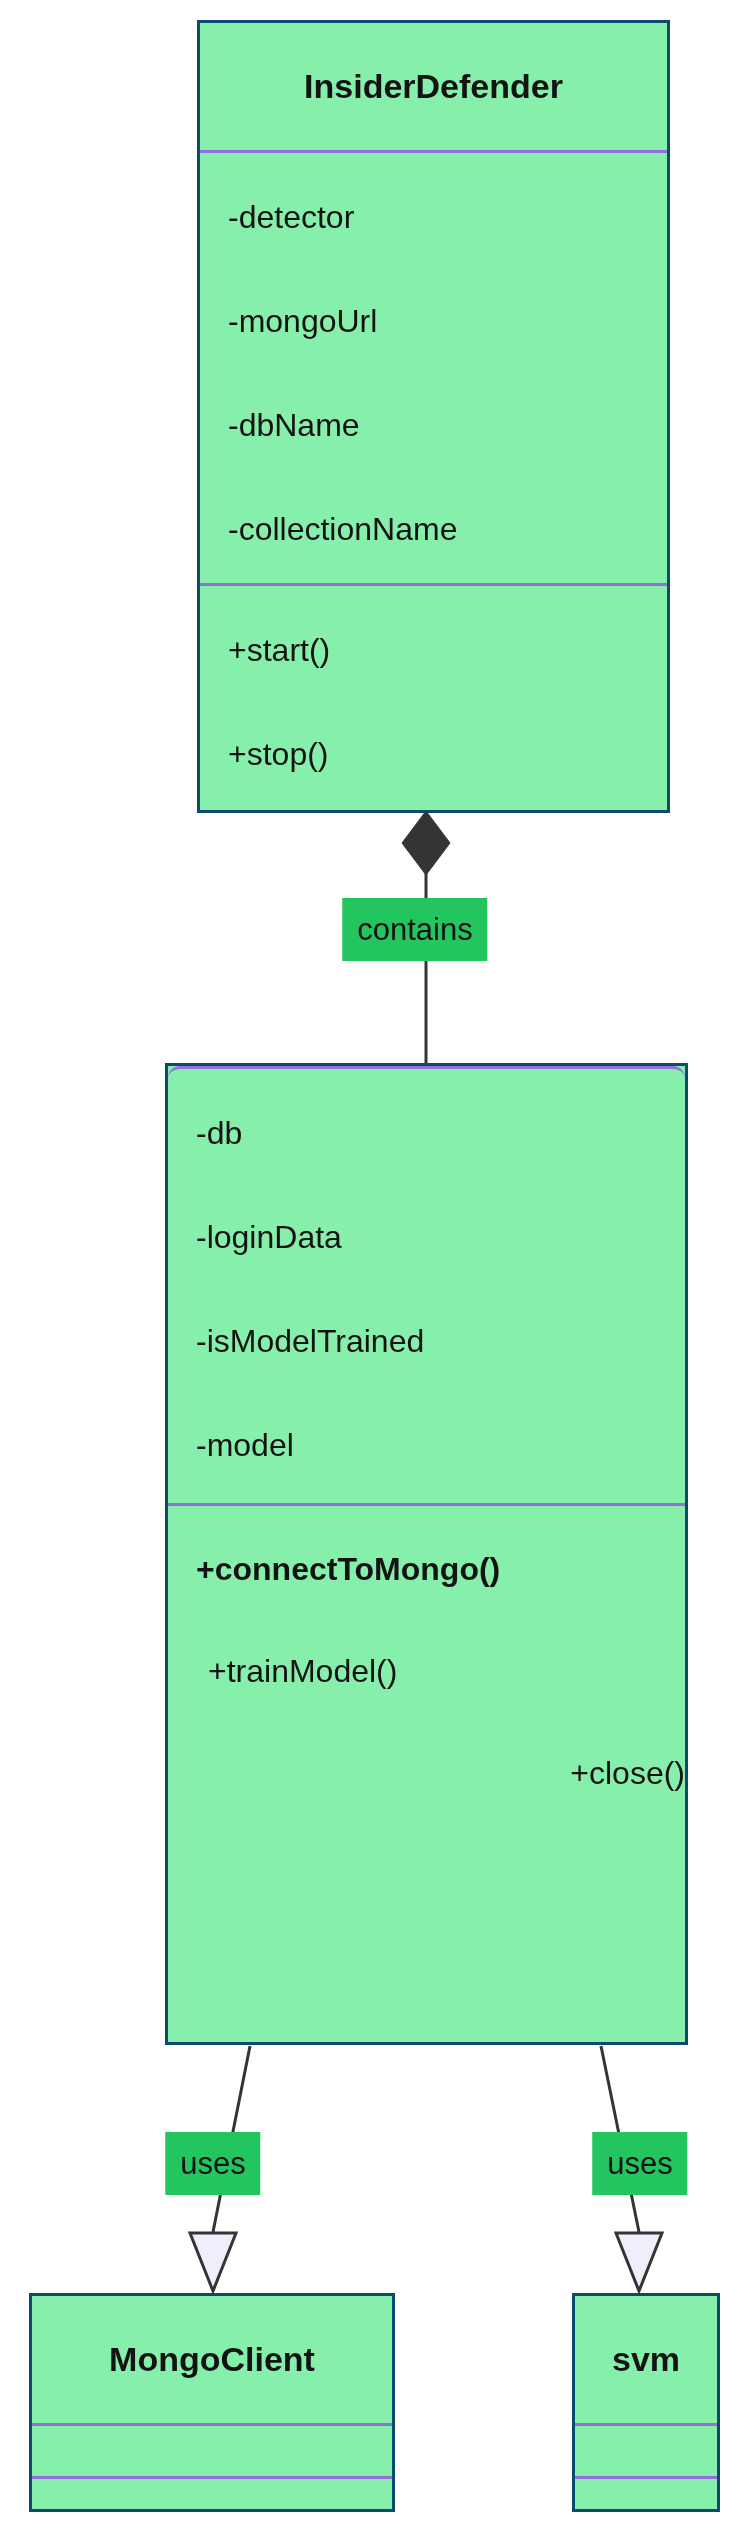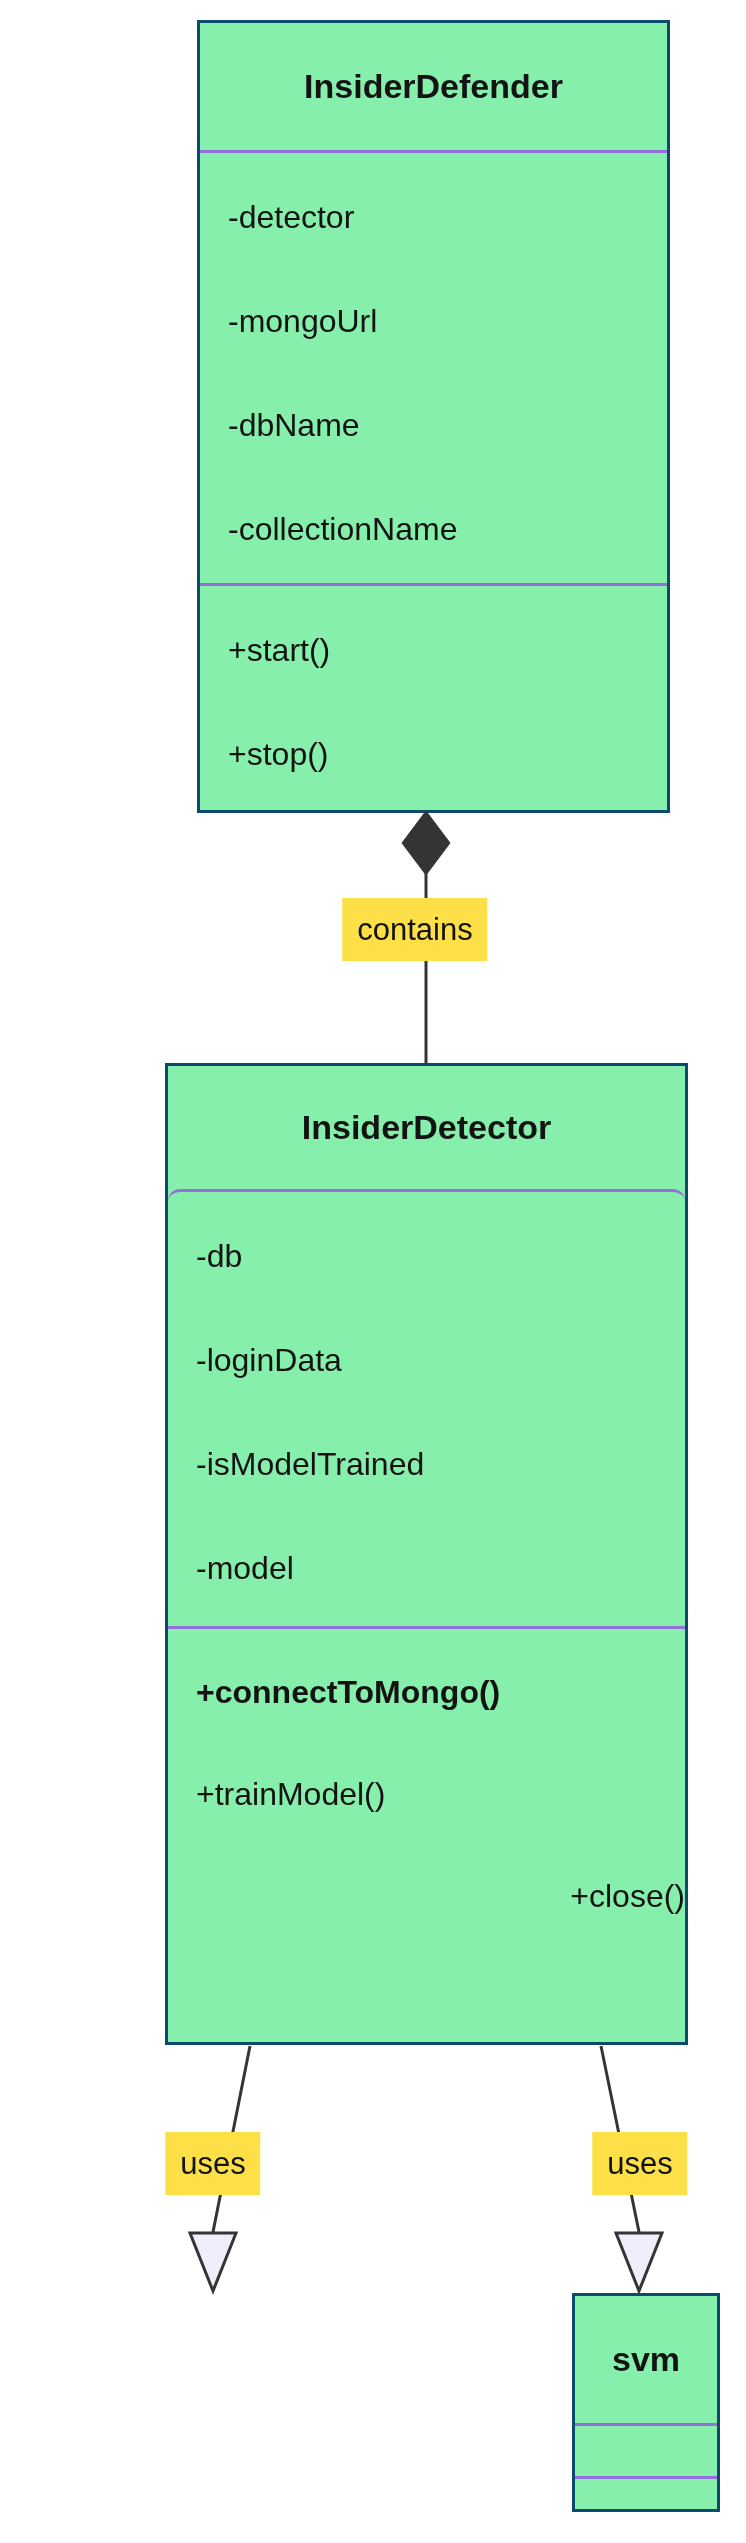--- a/index.html
+++ b/index.html
@@ -32,21 +32,21 @@
     font-size:32px;
     color:#131313;
     line-height:104px;
     white-space:nowrap;
     overflow:hidden;
   }
   .member{height:104px;}
   .edge-label{
     position:absolute;
     transform:translateX(-50%);
-    background:#fde047;
+    background:#22c55e;
     color:#131313;
     font-size:31px;
     line-height:63px;
     height:63px;
     padding:0 15px;
     white-space:nowrap;
     z-index:4;
     text-align:center;
   }
   #edges{
@@ -68,34 +68,38 @@
       <div class="member">-dbName</div>
       <div class="member">-collectionName</div>
     </div>
     <div class="cmp cmp-members" style="flex:1;">
       <div class="member">+start()</div>
       <div class="member">+stop()</div>
     </div>
   </div>
 
   <div class="class-box" style="left:165px;top:1063px;width:523px;height:982px;">
-    <div class="cmp cmp-title" style="height:123px;">InsiderDetector</div>
     <div class="cmp cmp-members" style="height:437px;border-radius:12px;">
       <div class="member">-db</div>
       <div class="member">-loginData</div>
       <div class="member">-isModelTrained</div>
       <div class="member">-model</div>
     </div>
     <div class="cmp cmp-members" style="flex:1;line-height:102px;">
       <div class="member" style="height:102px;font-weight:bold;">+connectToMongo()</div>
-      <div class="member" style="height:102px;">+trainModel()</div>
+      <div class="member" style="height:102px;margin-left:12px;">+trainModel()</div>
       <div class="member" style="height:102px;text-align:right;">+close()</div>
     </div>
   </div>
 
+  <div class="class-box" style="left:29px;top:2293px;width:366px;height:219px;">
+    <div class="cmp cmp-title" style="height:127px;">MongoClient</div>
+    <div class="cmp" style="height:53px;border-top:3px solid #9370DB;"></div>
+    <div class="cmp" style="flex:1;border-top:3px solid #9370DB;"></div>
+  </div>
 
   <div class="class-box" style="left:572px;top:2293px;width:148px;height:219px;">
     <div class="cmp cmp-title" style="height:127px;text-align:center;">svm</div>
     <div class="cmp" style="height:53px;border-top:3px solid #9370DB;"></div>
     <div class="cmp" style="flex:1;border-top:3px solid #9370DB;"></div>
   </div>
 
   <svg id="edges" width="746" height="2543" viewBox="0 0 746 2543">
 
     <line x1="426" y1="872" x2="426" y2="1063" stroke="#343434" stroke-width="3"></line>

